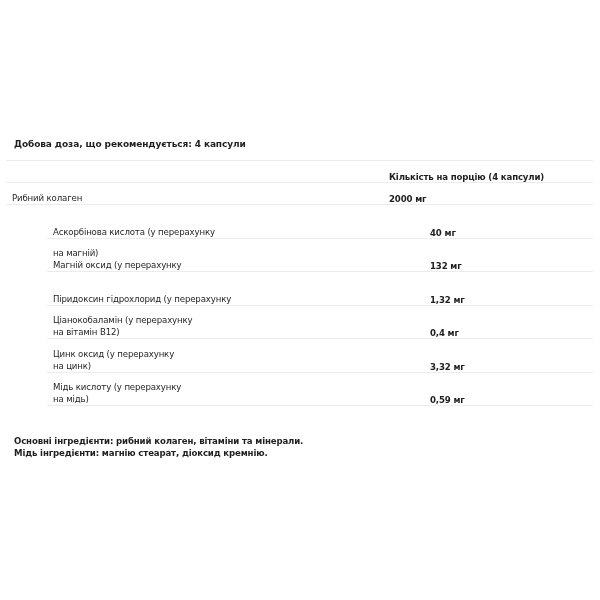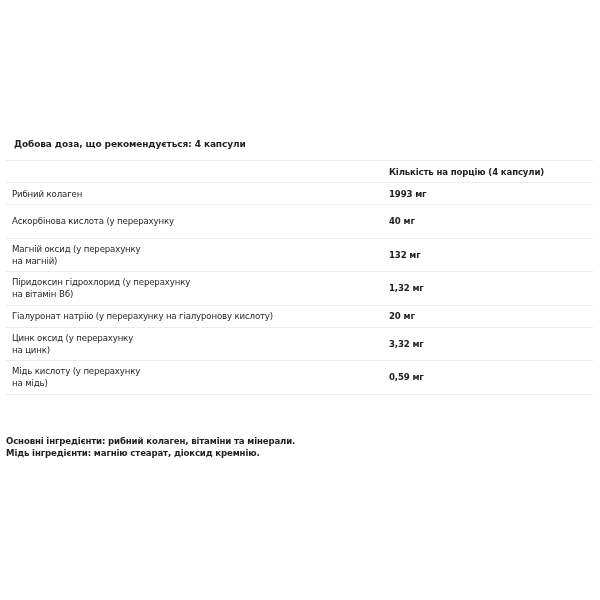--- a/index.html
+++ b/index.html
@@ -25,46 +25,46 @@
     }
     .table {
       position: absolute;
       left: 6px;
       top: 160px;
       width: 587px;
       border-top: 1px solid #ececec;
     }
     .row {
       display: flex;
-      align-items: center;
+      align-items: flex-end;
       border-bottom: 1px solid #ececec;
       box-sizing: border-box;
     }
     .row.single { height: 22px; }
-    .row.double { height: 33.5px; }
+    .row.double { height: 33.5px; margin-left: 41px; }
     .row.header { height: 22px; }
     .cell-name {
       width: 383px;
       padding-left: 6px;
       font-size: 8.6px;
       font-weight: normal;
       line-height: 12px;
       letter-spacing: -0.15px;
       box-sizing: border-box;
     }
     .cell-amount {
       flex: 1;
       padding-left: 0;
       font-size: 8.6px;
       font-weight: bold;
       letter-spacing: -0.15px;
     }
     .footer {
       position: absolute;
-      left: 6px;
+      left: 14px;
       top: 435px;
       font-size: 8.6px;
       font-weight: bold;
       line-height: 12px;
       letter-spacing: -0.15px;
     }
   </style>
 </head>
 <body>
 
@@ -73,53 +73,53 @@
 <div class="table">
   <div class="row header">
     <div class="cell-name"></div>
     <div class="cell-amount">Кількість на порцію (4 капсули)</div>
   </div>
 
   <div class="row single">
     <div class="cell-name">
       <div>Рибний колаген</div>
     </div>
-    <div class="cell-amount">1993 мг</div>
+    <div class="cell-amount">2000 мг</div>
   </div>
 
   <div class="row double">
     <div class="cell-name">
       <div>Аскорбінова кислота (у перерахунку</div>
     </div>
     <div class="cell-amount">40 мг</div>
   </div>
 
   <div class="row double">
     <div class="cell-name">
+      <div>на магній)</div>
       <div>Магній оксид (у перерахунку</div>
-      <div>на магній)</div>
     </div>
     <div class="cell-amount">132 мг</div>
   </div>
 
   <div class="row double">
     <div class="cell-name">
       <div>Піридоксин гідрохлорид (у перерахунку</div>
-      <div>на вітамін В6)</div>
     </div>
     <div class="cell-amount">1,32 мг</div>
   </div>
 
+  <div class="row double">
+    <div class="cell-name">
+      <div>Ціанокобаламін (у перерахунку</div>
+      <div>на вітамін В12)</div>
+    </div>
+    <div class="cell-amount">0,4 мг</div>
+  </div>
 
-  <div class="row single">
-    <div class="cell-name">
-      <div>Гіалуронат натрію (у перерахунку на гіалуронову кислоту)</div>
-    </div>
-    <div class="cell-amount">20 мг</div>
-  </div>
 
   <div class="row double">
     <div class="cell-name">
       <div>Цинк оксид (у перерахунку</div>
       <div>на цинк)</div>
     </div>
     <div class="cell-amount">3,32 мг</div>
   </div>
 
   <div class="row double">

